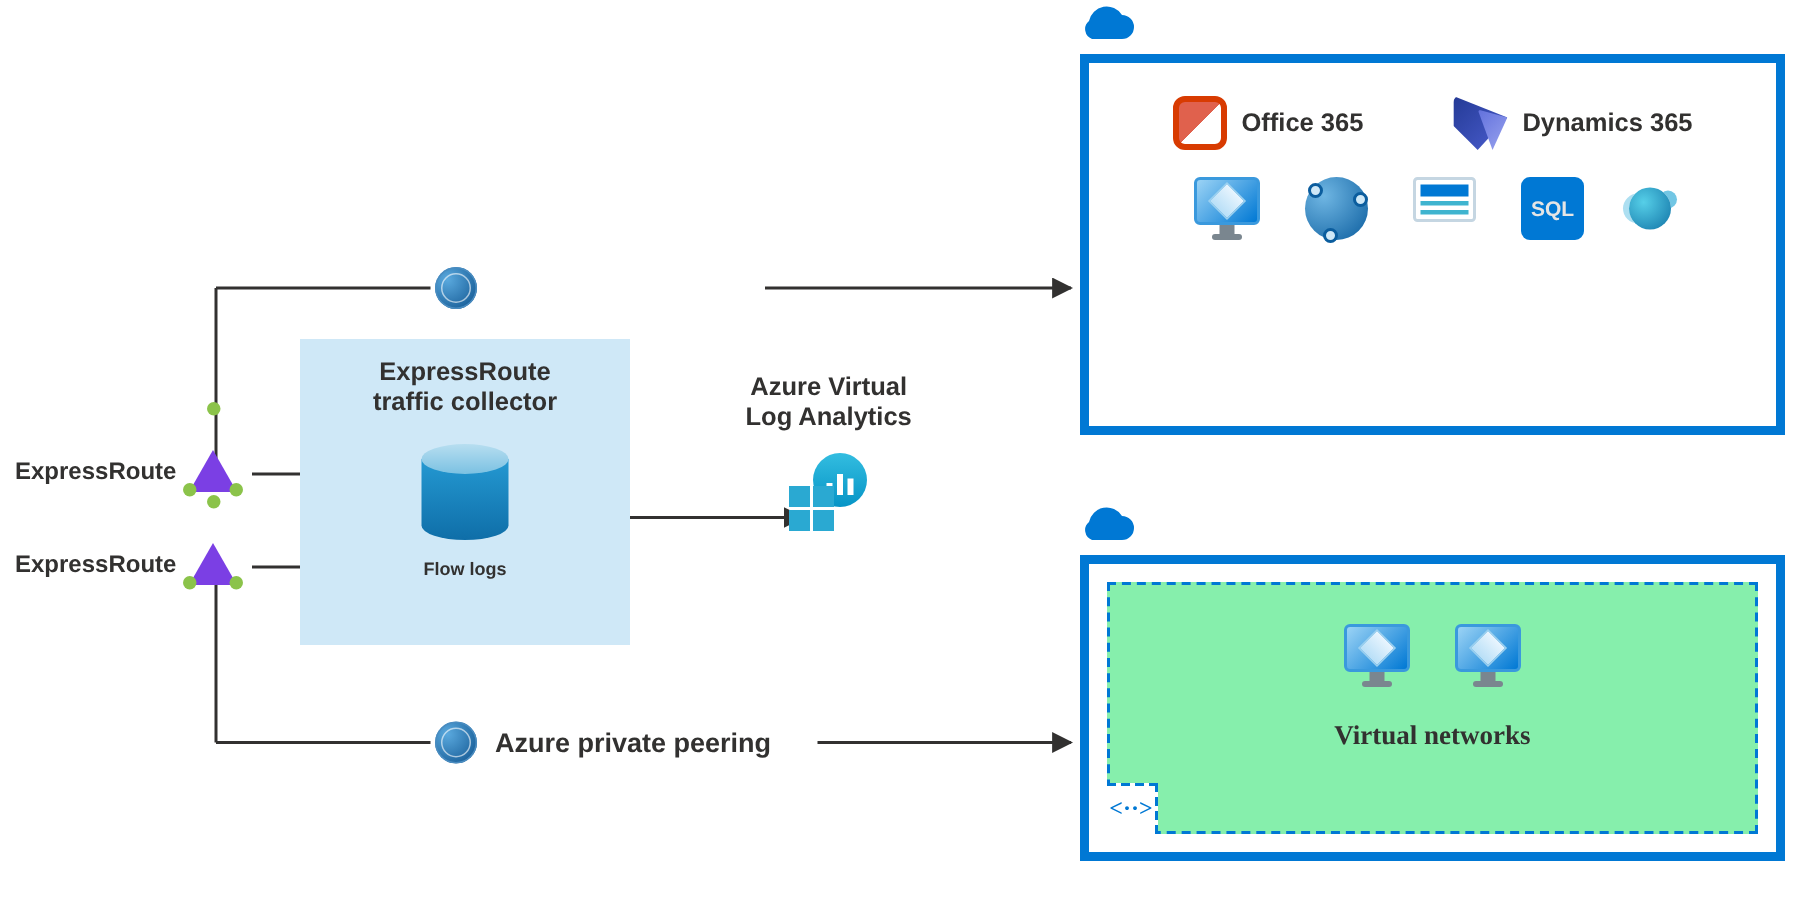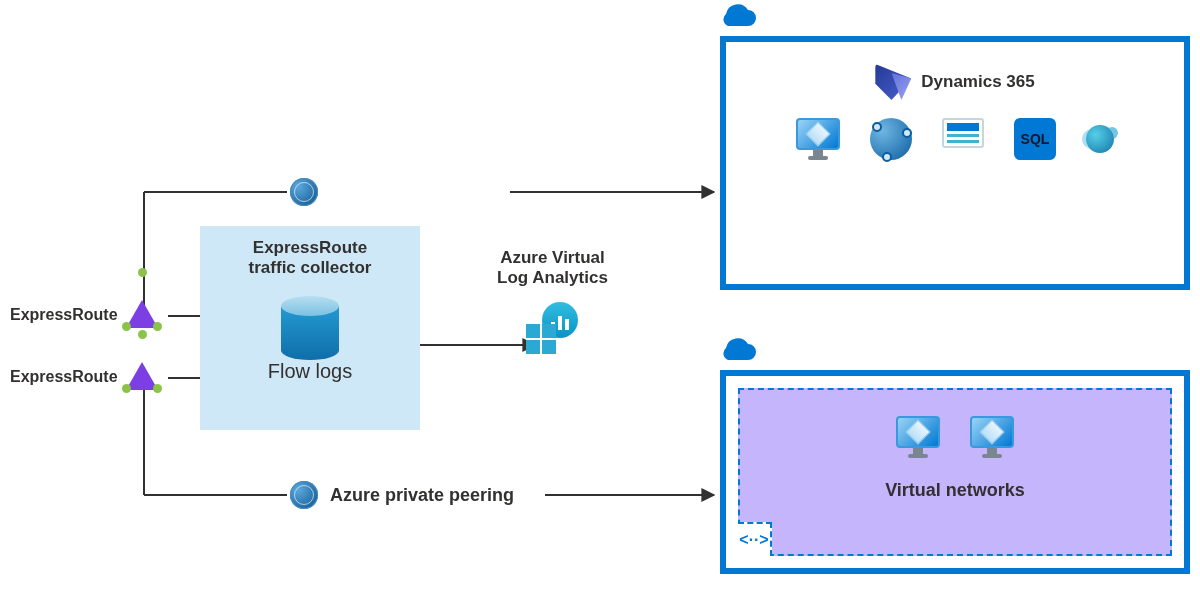--- a/index.html
+++ b/index.html
@@ -25,34 +25,34 @@
   
   .panel {
     border: 6px solid #0078d4;
     background: #fff;
     position: absolute;
   }
   .panel-top { left: 720px; top: 36px; width: 470px; height: 254px; }
   .panel-bot { left: 720px; top: 370px; width: 470px; height: 204px; }
   .vnet-inner {
     position: absolute; left: 12px; top: 12px; right: 12px; bottom: 12px;
-    border: 2px dashed #0078d4; background: #c4b5fd;
+    border: 2px dashed #0078d4; background: #86efac; font-family: Liberation Serif, serif;
   }
   .vnet-tag {
     position: absolute; left: -2px; bottom: -2px;
     width: 34px; height: 34px; background: #fff;
     border-top: 2px dashed #0078d4; border-right: 2px dashed #0078d4;
     display: flex; align-items: center; justify-content: center;
     font-weight: 700; color: #0078d4;
   }
   
   .svc-row { display: flex; justify-content: center; gap: 30px; }
   .svc-sql {
     width: 42px; height: 42px; background: #0078d4; border-radius: 6px;
-    color: #0f172a; font-weight: 700; font-size: 14px; display:flex; align-items:center; justify-content:center;
+    color: #e5e5e5; font-weight: 700; font-size: 14px; display:flex; align-items:center; justify-content:center;
   }
   
   .monitor { display:inline-block; position:relative; }
   .monitor .screen { width:44px; height:32px; background:linear-gradient(135deg,#9bd3f5,#0078d4); border:2px solid #3a99dd; border-radius:4px; display:flex; align-items:center; justify-content:center;}
   .monitor .stand { width:10px; height:6px; background:#7a868f; margin:0 auto;}
   .monitor .base { width:20px; height:4px; background:#7a868f; margin:0 auto; border-radius:2px;}
   .cube {
     width:18px; height:18px; transform: rotate(45deg);
     background: linear-gradient(#e9f5fe,#b8dff7);
     border:1px solid #9bd0ef;
@@ -179,21 +179,21 @@
 
 <div class="abs tc-box">
   <div class="label-bold" style="font-size:17px; white-space:pre-line;">ExpressRoute
 traffic collector</div>
   <div style="margin-top:18px; display:flex; justify-content:center;">
     <div class="db-cyl">
       <div class="body"></div>
         <div class="top"></div>
     </div>
   </div>
-  <div class="label" style="font-weight:400; font-size:20px;">Flow logs</div>
+  <div class="label" style="margin-top:12px; font-weight:700; font-size:12px;">Flow logs</div>
 </div>
 
 <div class="abs" style="left:497px; top:248px; text-align:center;">
   <div class="label-bold" style="font-size:17px; white-space:pre-line;">Azure Virtual
 Log Analytics</div>
   <div style="display:flex; justify-content:center; margin-top:14px;">
     <div class="analytics-ico">
       <div class="bars">
           <div style="height:8px"></div>
           <div style="height:14px"></div>
@@ -219,20 +219,24 @@
 </div>
 
 <div class="abs cloud" style="left:718px; top:4px;">
   <svg width="40" height="28" viewBox="0 0 40 28">
       <path fill="#0078d4" d="M30 22a8 8 0 0 0 0-16 12 12 0 0 0-22 4 7 7 0 0 0 2 12h20z"></path>
     </svg>
 </div>
 
 <div class="panel panel-top">
   <div style="display:flex; justify-content:center; gap:60px; align-items:center; margin-top:22px;">
+    <div style="display:flex; align-items:center; gap:10px;">
+      <div class="office-ico"></div>
+      <span class="label-bold" style="font-size:17px;">Office 365</span>
+    </div>
     <div style="display:flex; align-items:center; gap:10px;justify-content:flex-end;">
       <div class="dyn-ico"></div>
       <span class="label-bold" style="font-size:17px;">Dynamics 365</span>
     </div>
   </div>
   <div class="svc-row" style="margin-top:18px; padding:0 26px;">
     <div class="monitor">
       <div class="screen">
           <div class="cube"></div>
         </div>

